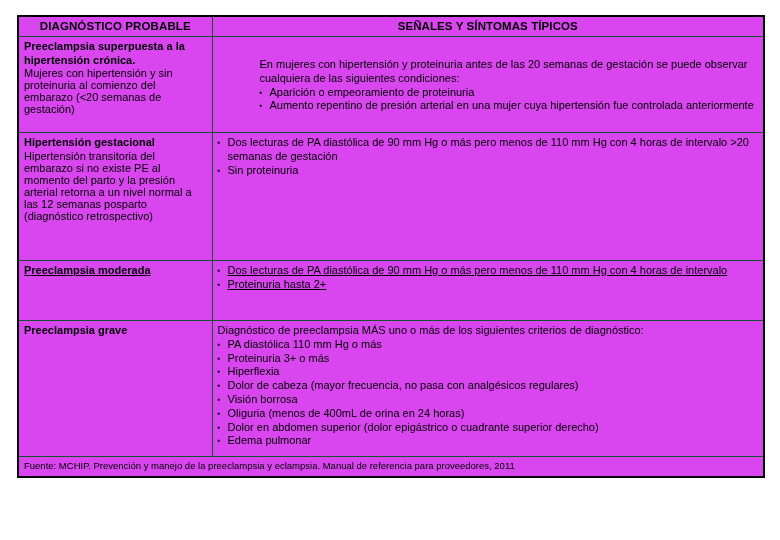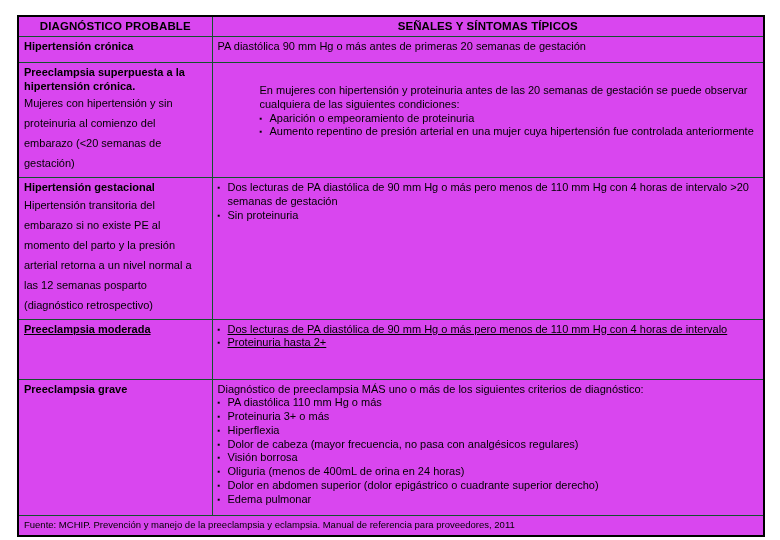--- a/index.html
+++ b/index.html
@@ -65,21 +65,21 @@
 
   .dx-term {
     font-weight: bold;
     font-size: 11px;
     line-height: 13.5px;
     margin: 0;
   }
   .dx-desc {
     font-weight: normal;
     font-size: 11px;
-    line-height: 20px;
+    line-height: 12px;
     margin: 0;
   }
 
   .sym {
     font-size: 11px;
     line-height: 13.8px;
   }
   .sym .lead {
     margin: 0 0 0 0;
   }
@@ -130,28 +130,20 @@
         <col class="c2">
       </colgroup>
       <thead>
         <tr>
           <th class="hdr-cell hdr-left">DIAGNÓSTICO PROBABLE</th>
           <th class="hdr-cell hdr-right">SEÑALES Y SÍNTOMAS TÍPICOS</th>
         </tr>
       </thead>
       <tbody>
 
-        <tr class="row-chronic">
-          <td>
-            <p class="dx-term">Hipertensión crónica</p>
-          </td>
-          <td class="sym">
-            <p class="lead">PA diastólica 90 mm Hg o más antes de primeras 20 semanas de gestación</p>
-          </td>
-        </tr>
 
         <tr class="row-superimposed">
           <td>
             <p class="dx-term">Preeclampsia superpuesta a la hipertensión crónica.</p>
             <p class="dx-desc">Mujeres con hipertensión y sin proteinuria al comienzo del embarazo (&lt;20 semanas de gestación)</p>
           </td>
           <td class="sym cell-mid">
             <div class="pad-top-mid">
               <p class="lead">En mujeres con hipertensión y proteinuria antes de las 20 semanas de gestación se puede observar cualquiera de las siguientes condiciones:</p>
               <ul>

